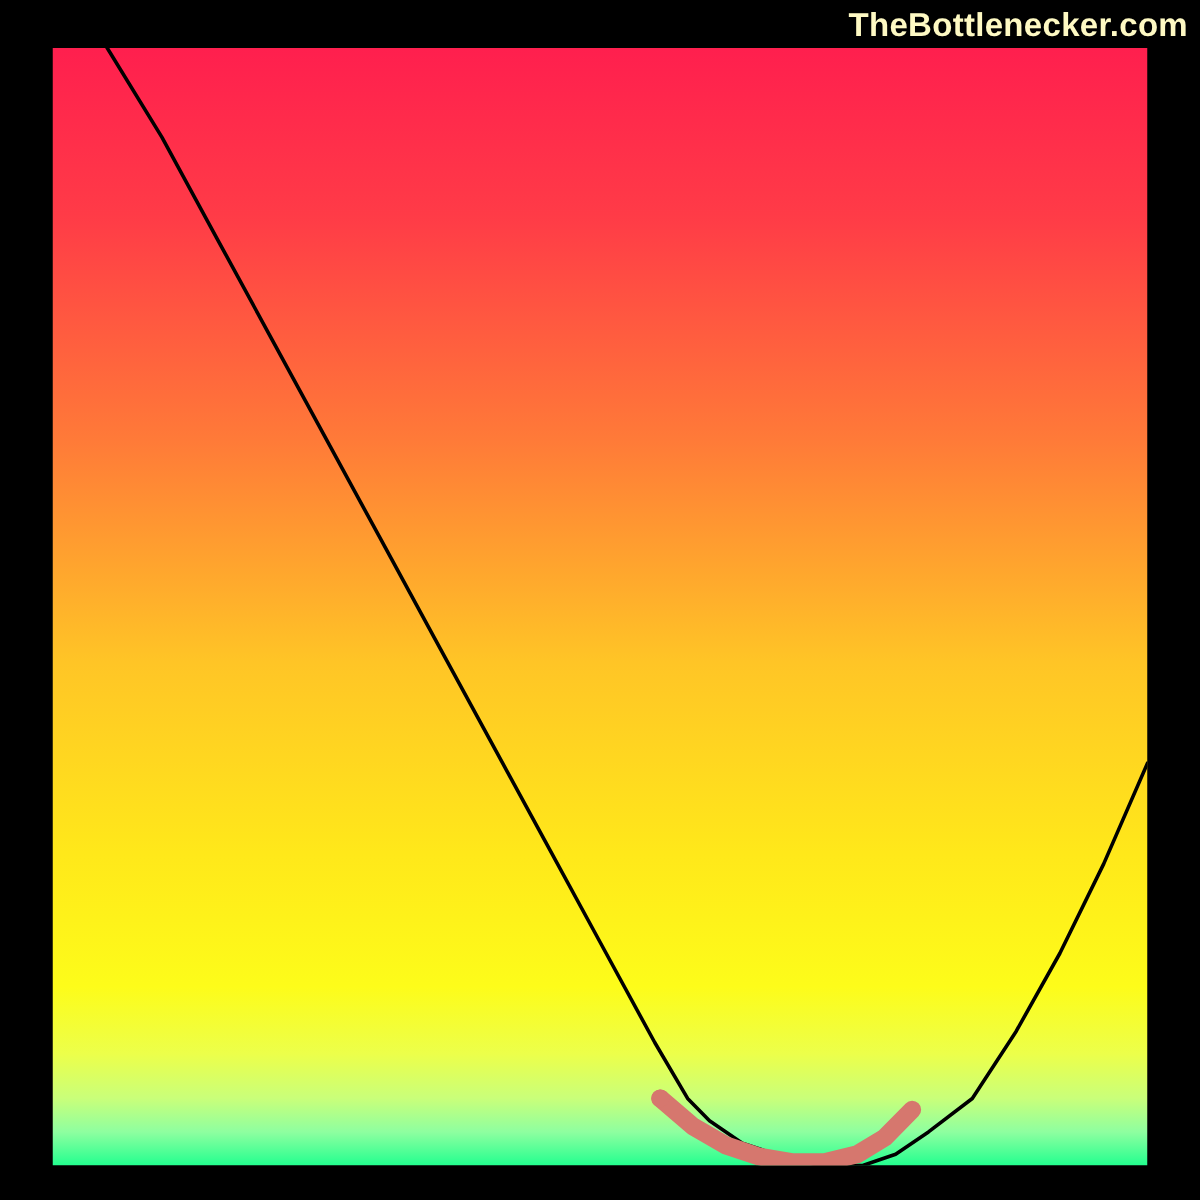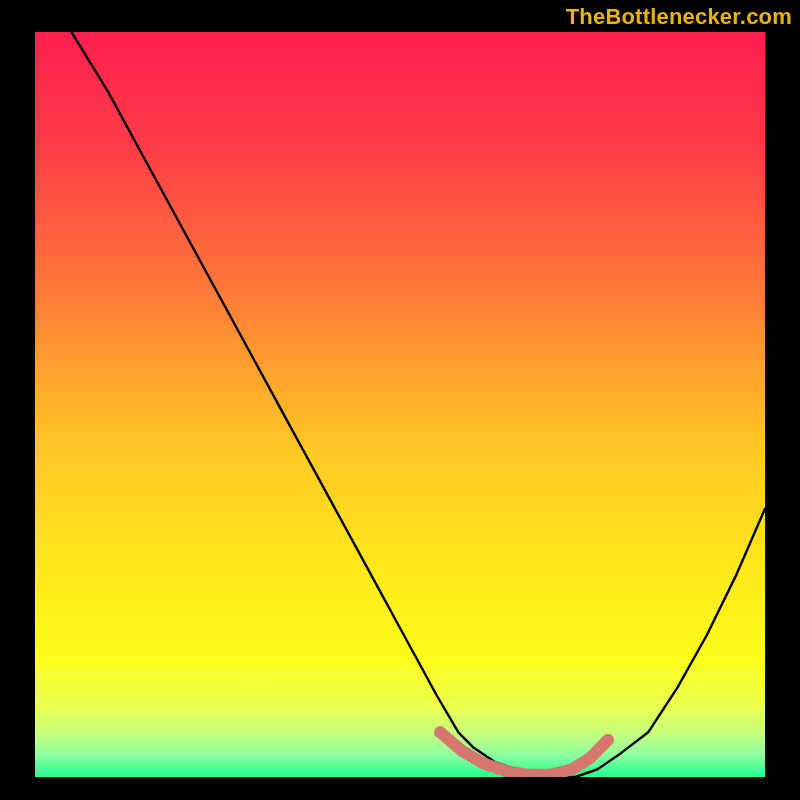--- a/index.html
+++ b/index.html
@@ -14,21 +14,21 @@
   .stage {
     position: relative;
     width: 800px;
     height: 800px;
     background: #000;
   }
   .attribution {
     position: absolute;
     top: 4px;
     right: 8px;
-    color: #eab308;
+    color: #fef9c3;
     font-size: 22px;
     font-weight: 600;
     letter-spacing: 0.2px;
     z-index: 5;
     user-select: none;
   }
   svg.plot {
     position: absolute;
     left: 35px;
     top: 32px;

